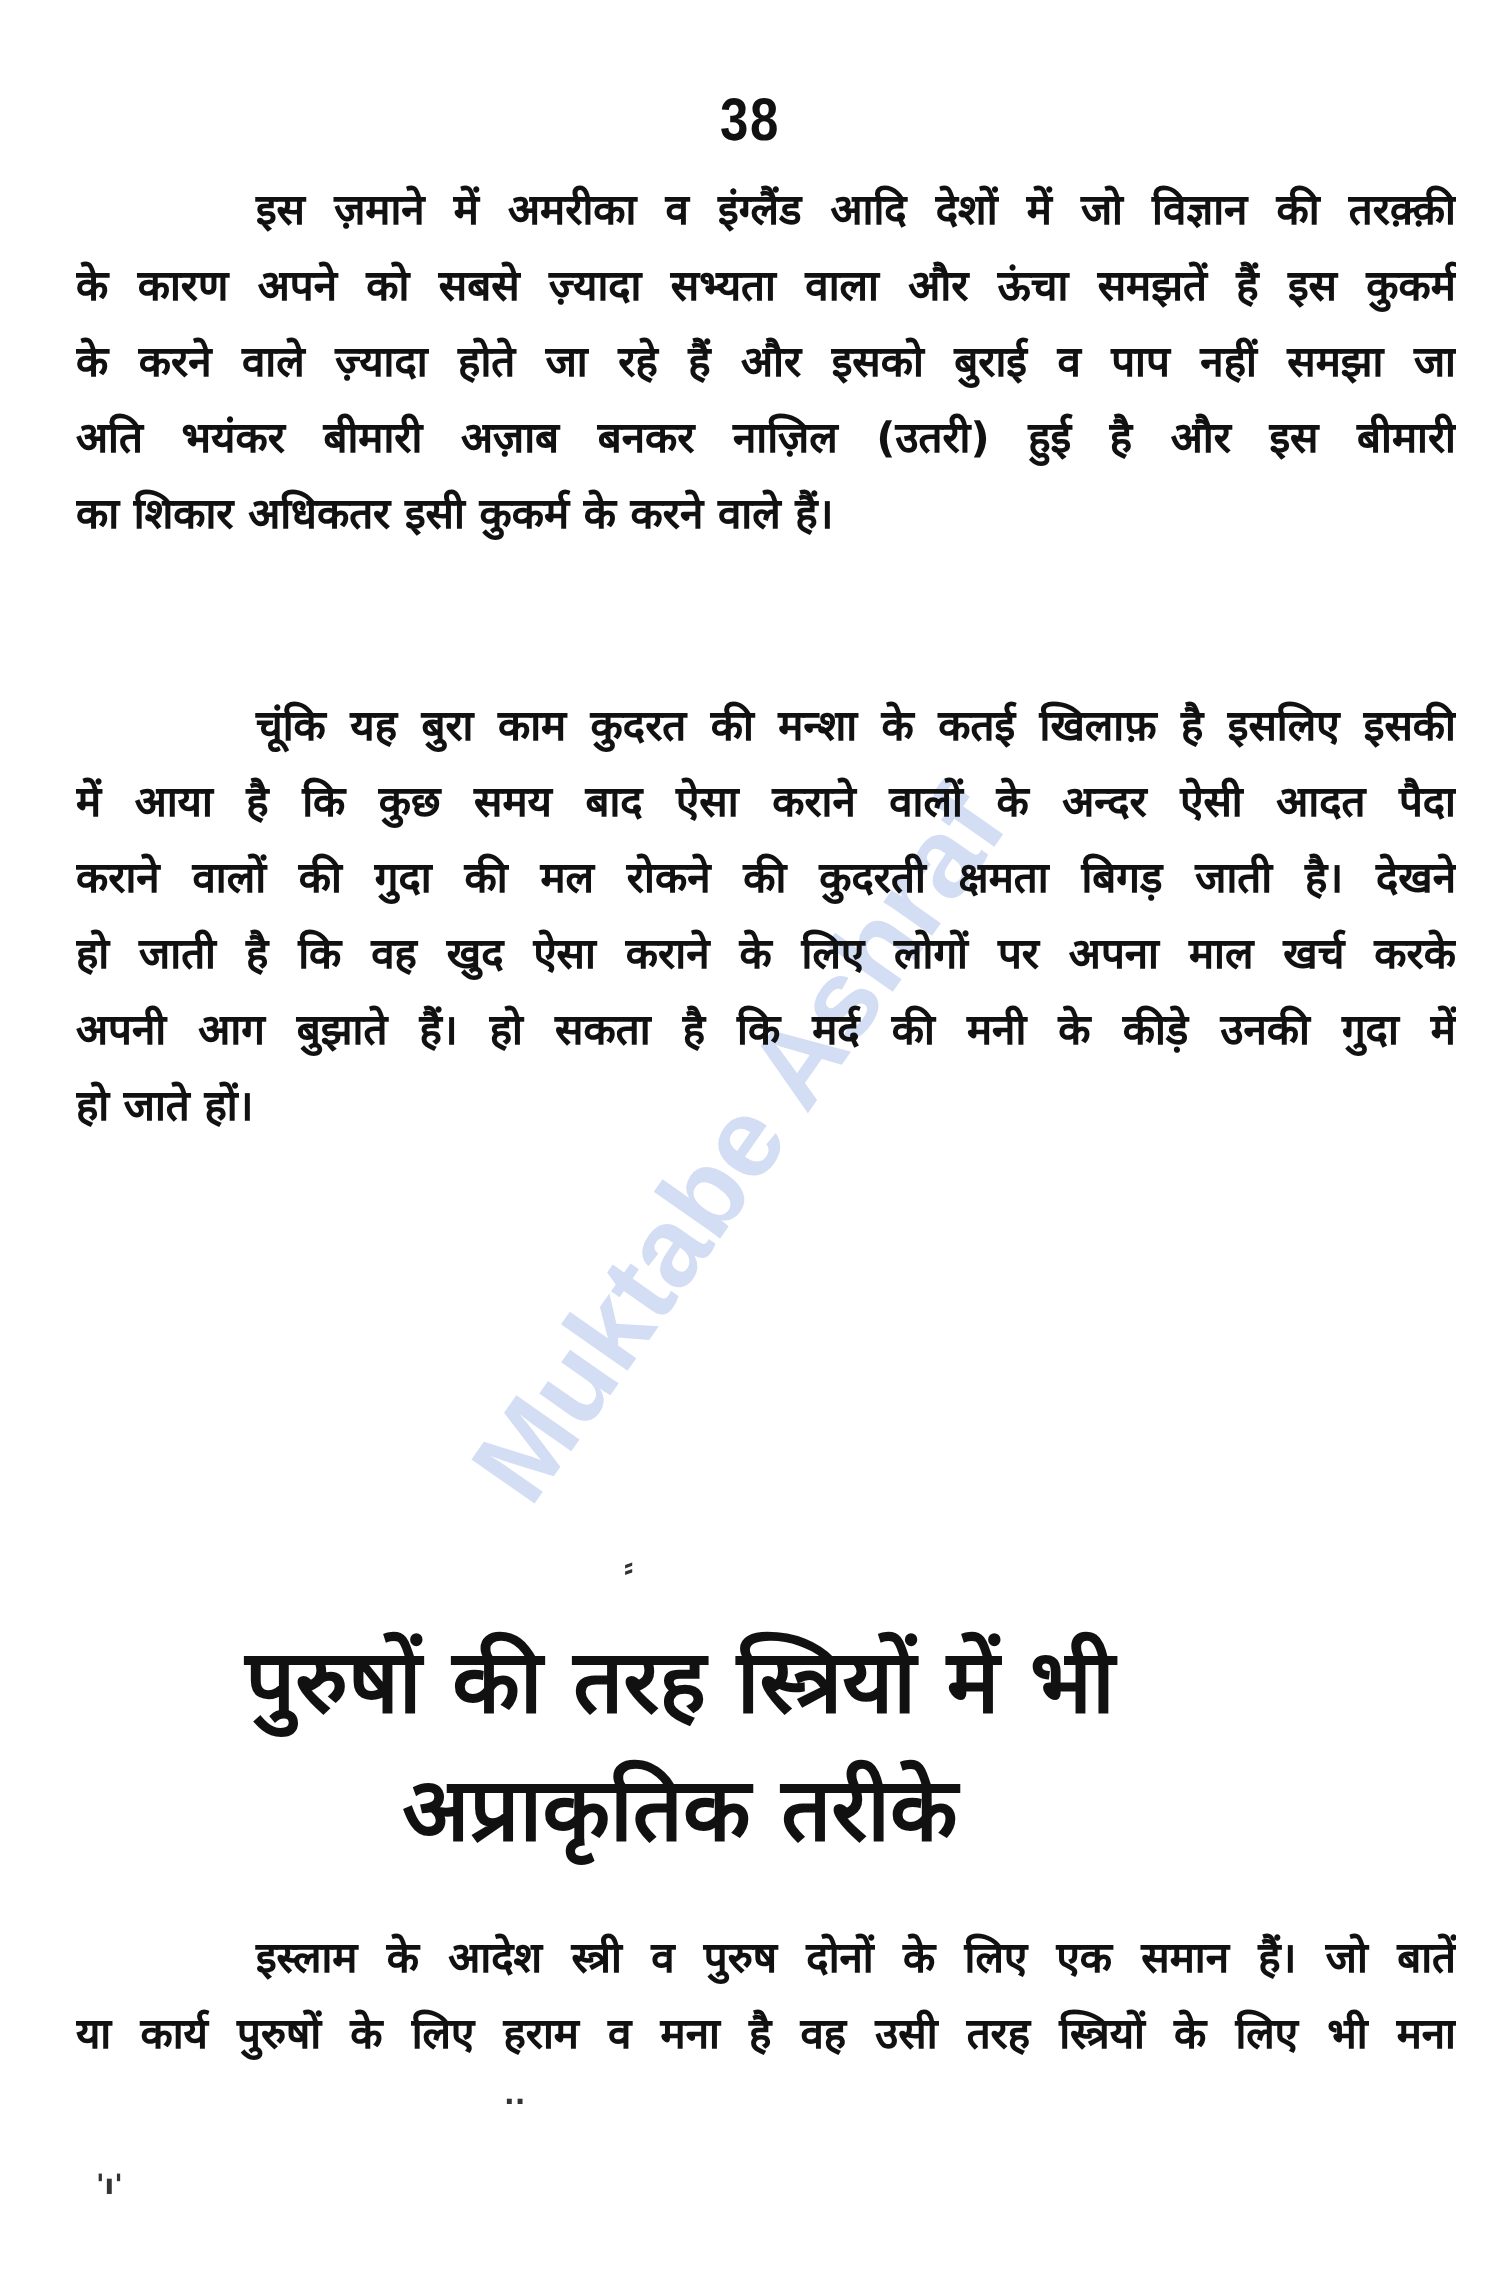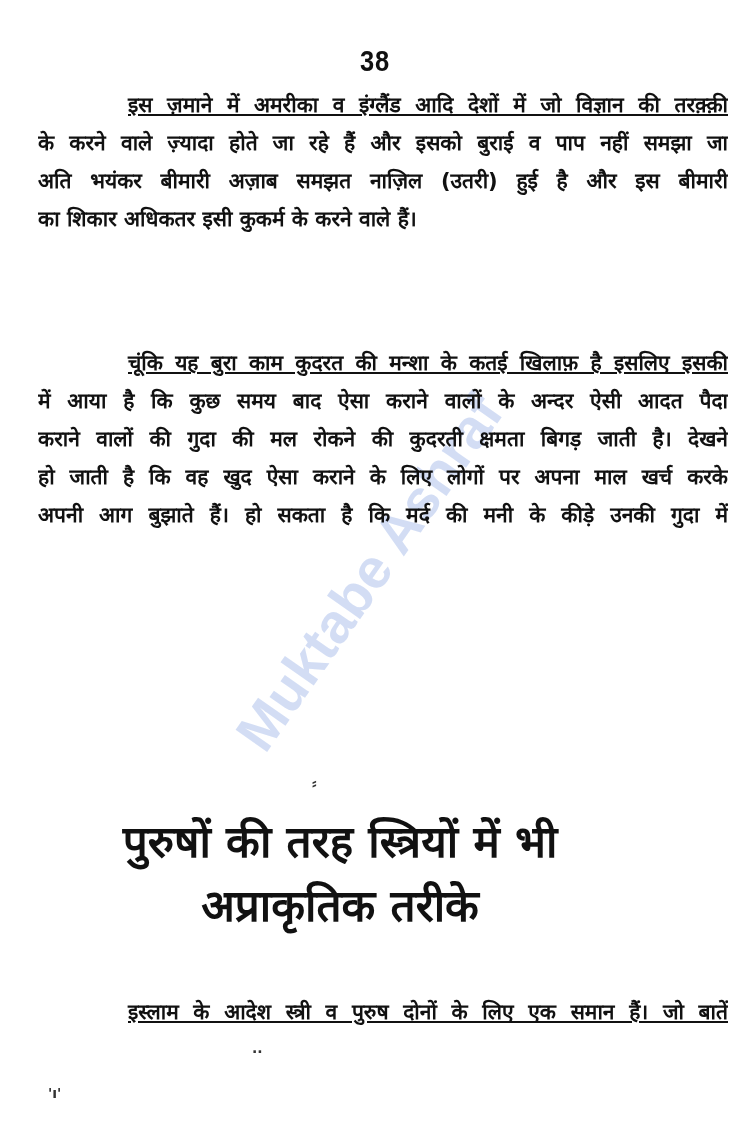--- a/index.html
+++ b/index.html
@@ -12,21 +12,21 @@
     position: absolute; top: 44px; left: 0; width: 750px; text-align: center;
     font-family: "Liberation Sans", sans-serif; font-size: 30px; font-weight: bold;
     letter-spacing: 1px; transform: scaleX(0.85);
   }
   .para { position: absolute; left: 38px; width: 690px; }
   .line {
     height: 38px; line-height: 38px; font-size: 21px; font-weight: bold;
     white-space: nowrap; text-align: justify; text-align-last: justify;
     overflow: hidden;
   }
-  .line.indent { padding-left: 90px; text-decoration: underline; }
+  .line.indent { padding-left: 90px; }
   .line.last { text-align-last: left; }
   .heading {
     position: absolute; left: 0; width: 680px; text-align: center;
     font-size: 44px; font-weight: bold; line-height: 60px; white-space: nowrap;
   }
   .watermark {
     position: absolute; left: 160px; top: 540px; transform: rotate(-55deg);
     transform-origin: center; font-family: "Liberation Sans", sans-serif;
     font-size: 56px; font-weight: bold; color: #9fb6e8; opacity: 0.45;
     white-space: nowrap; pointer-events: none;
@@ -37,36 +37,39 @@
 <body>
 
 <div>
 
   <div class="page-number">38</div>
 
   <div class="watermark">Muktabe Ashraf</div>
 
   <div class="para" style="top:86px;">
     <div class="line indent">इस ज़माने में अमरीका व इंग्लैंड आदि देशों में जो विज्ञान की तरक़्क़ी</div>
+    <div class="line">के कारण अपने को सबसे ज़्यादा सभ्यता वाला और ऊंचा समझतें हैं इस कुकर्म</div>
     <div class="line">के करने वाले ज़्यादा होते जा रहे हैं और इसको बुराई व पाप नहीं समझा जा</div>
-    <div class="line">अति भयंकर बीमारी अज़ाब समझत नाज़िल (उतरी) हुई है और इस बीमारी</div>
+    <div class="line">अति भयंकर बीमारी अज़ाब बनकर नाज़िल (उतरी) हुई है और इस बीमारी</div>
     <div class="line last">का शिकार अधिकतर इसी कुकर्म के करने वाले हैं।</div>
   </div>
 
   <div class="para" style="top:344px;">
     <div class="line indent">चूंकि यह बुरा काम कुदरत की मन्शा के कतई खिलाफ़ है इसलिए इसकी</div>
     <div class="line">में आया है कि कुछ समय बाद ऐसा कराने वालों के अन्दर ऐसी आदत पैदा</div>
     <div class="line">कराने वालों की गुदा की मल रोकने की कुदरती क्षमता बिगड़ जाती है। देखने</div>
     <div class="line">हो जाती है कि वह खुद ऐसा कराने के लिए लोगों पर अपना माल खर्च करके</div>
     <div class="line">अपनी आग बुझाते हैं। हो सकता है कि मर्द की मनी के कीड़े उनकी गुदा में</div>
+    <div class="line last">हो जाते हों।</div>
   </div>
 
   <div class="heading" style="top:812px;">पुरुषों की तरह स्त्रियों में भी</div>
   <div class="heading" style="top:876px;">अप्राकृतिक तरीके</div>
 
-  <div class="para" style="top:960px;margin-top:33px;">
+  <div class="para" style="top:960px;">
     <div class="line indent">इस्लाम के आदेश स्त्री व पुरुष दोनों के लिए एक समान हैं। जो बातें</div>
+    <div class="line">या कार्य पुरुषों के लिए हराम व मना है वह उसी तरह स्त्रियों के लिए भी मना</div>
   </div>
 
   <span class="speck" style="left:312px;top:775px;">⸗</span>
   <span class="speck" style="left:252px;top:1040px;">..</span>
   <span class="speck" style="left:48px;top:1085px;">'ı'</span>
 </div>
 
 </body></html>

